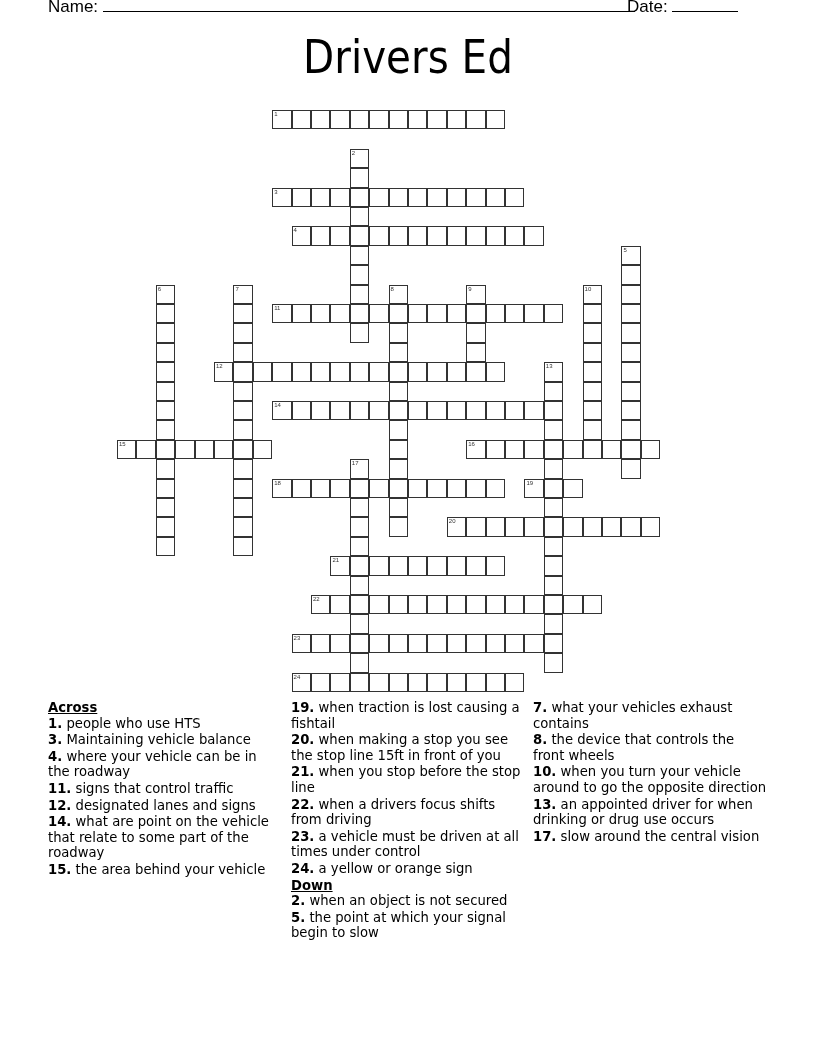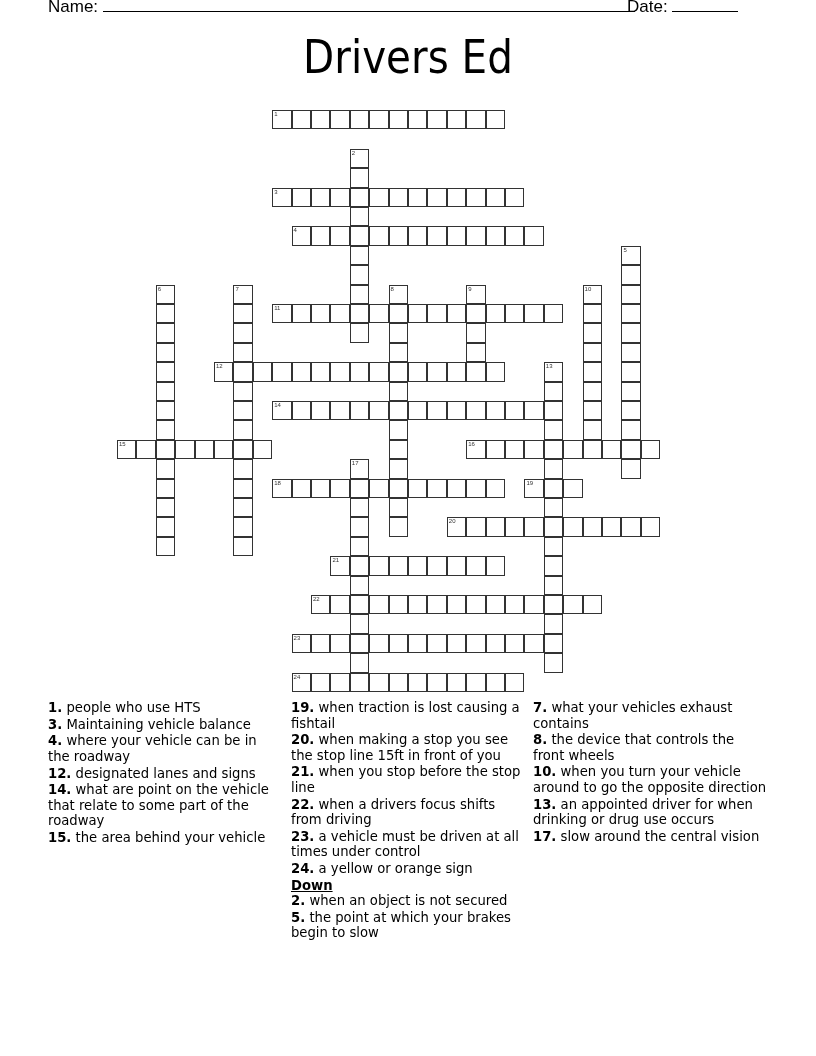--- a/index.html
+++ b/index.html
@@ -336,38 +336,40 @@
     <div class="cell" style="left: 388.6px; top: 672.6px;"></div>
     <div class="cell" style="left: 408px; top: 672.6px;"></div>
     <div class="cell" style="left: 427.4px; top: 672.6px;"></div>
     <div class="cell" style="left: 446.8px; top: 672.6px;"></div>
     <div class="cell" style="left: 466.2px; top: 672.6px;"></div>
     <div class="cell" style="left: 485.6px; top: 672.6px;"></div>
     <div class="cell" style="left: 505px; top: 672.6px;"></div>
   </div>
 
 <div class="clues col1">
+  <div class="sec">Across</div>
   <div class="clue"><b>1.</b> <span>people who use HTS</span></div>
   <div class="clue"><b>3.</b> <span>Maintaining vehicle balance</span></div>
   <div class="clue"><b>4.</b> <span>where your vehicle can be in the roadway</span></div>
+  <div class="clue"><b>11.</b> <span>signs that control traffic</span></div>
   <div class="clue"><b>12.</b> <span>designated lanes and signs</span></div>
   <div class="clue"><b>14.</b> <span>what are point on the vehicle that relate to some part of the roadway</span></div>
   <div class="clue"><b>15.</b> <span>the area behind your vehicle</span></div>
 </div>
 
 <div class="clues col2">
   <div class="clue"><b>19.</b> <span>when traction is lost causing a fishtail</span></div>
   <div class="clue"><b>20.</b> <span>when making a stop you see the stop line 15ft in front of you</span></div>
   <div class="clue"><b>21.</b> <span>when you stop before the stop line</span></div>
   <div class="clue"><b>22.</b> <span>when a drivers focus shifts from driving</span></div>
   <div class="clue"><b>23.</b> <span>a vehicle must be driven at all times under control</span></div>
   <div class="clue"><b>24.</b> <span>a yellow or orange sign</span></div>
   <div class="sec">Down</div>
   <div class="clue"><b>2.</b> <span>when an object is not secured</span></div>
-  <div class="clue"><b>5.</b> <span>the point at which your brakes begin to slow</span></div>
+  <div class="clue"><b>5.</b> <span>the point at which your signal begin to slow</span></div>
 </div>
 
 <div class="clues col3">
   <div class="clue"><b>7.</b> <span>what your vehicles exhaust contains</span></div>
   <div class="clue"><b>8.</b> <span>the device that controls the front wheels</span></div>
   <div class="clue"><b>10.</b> <span>when you turn your vehicle around to go the opposite direction</span></div>
   <div class="clue"><b>13.</b> <span>an appointed driver for when drinking or drug use occurs</span></div>
   <div class="clue"><b>17.</b> <span>slow around the central vision</span></div>
 </div>
 

